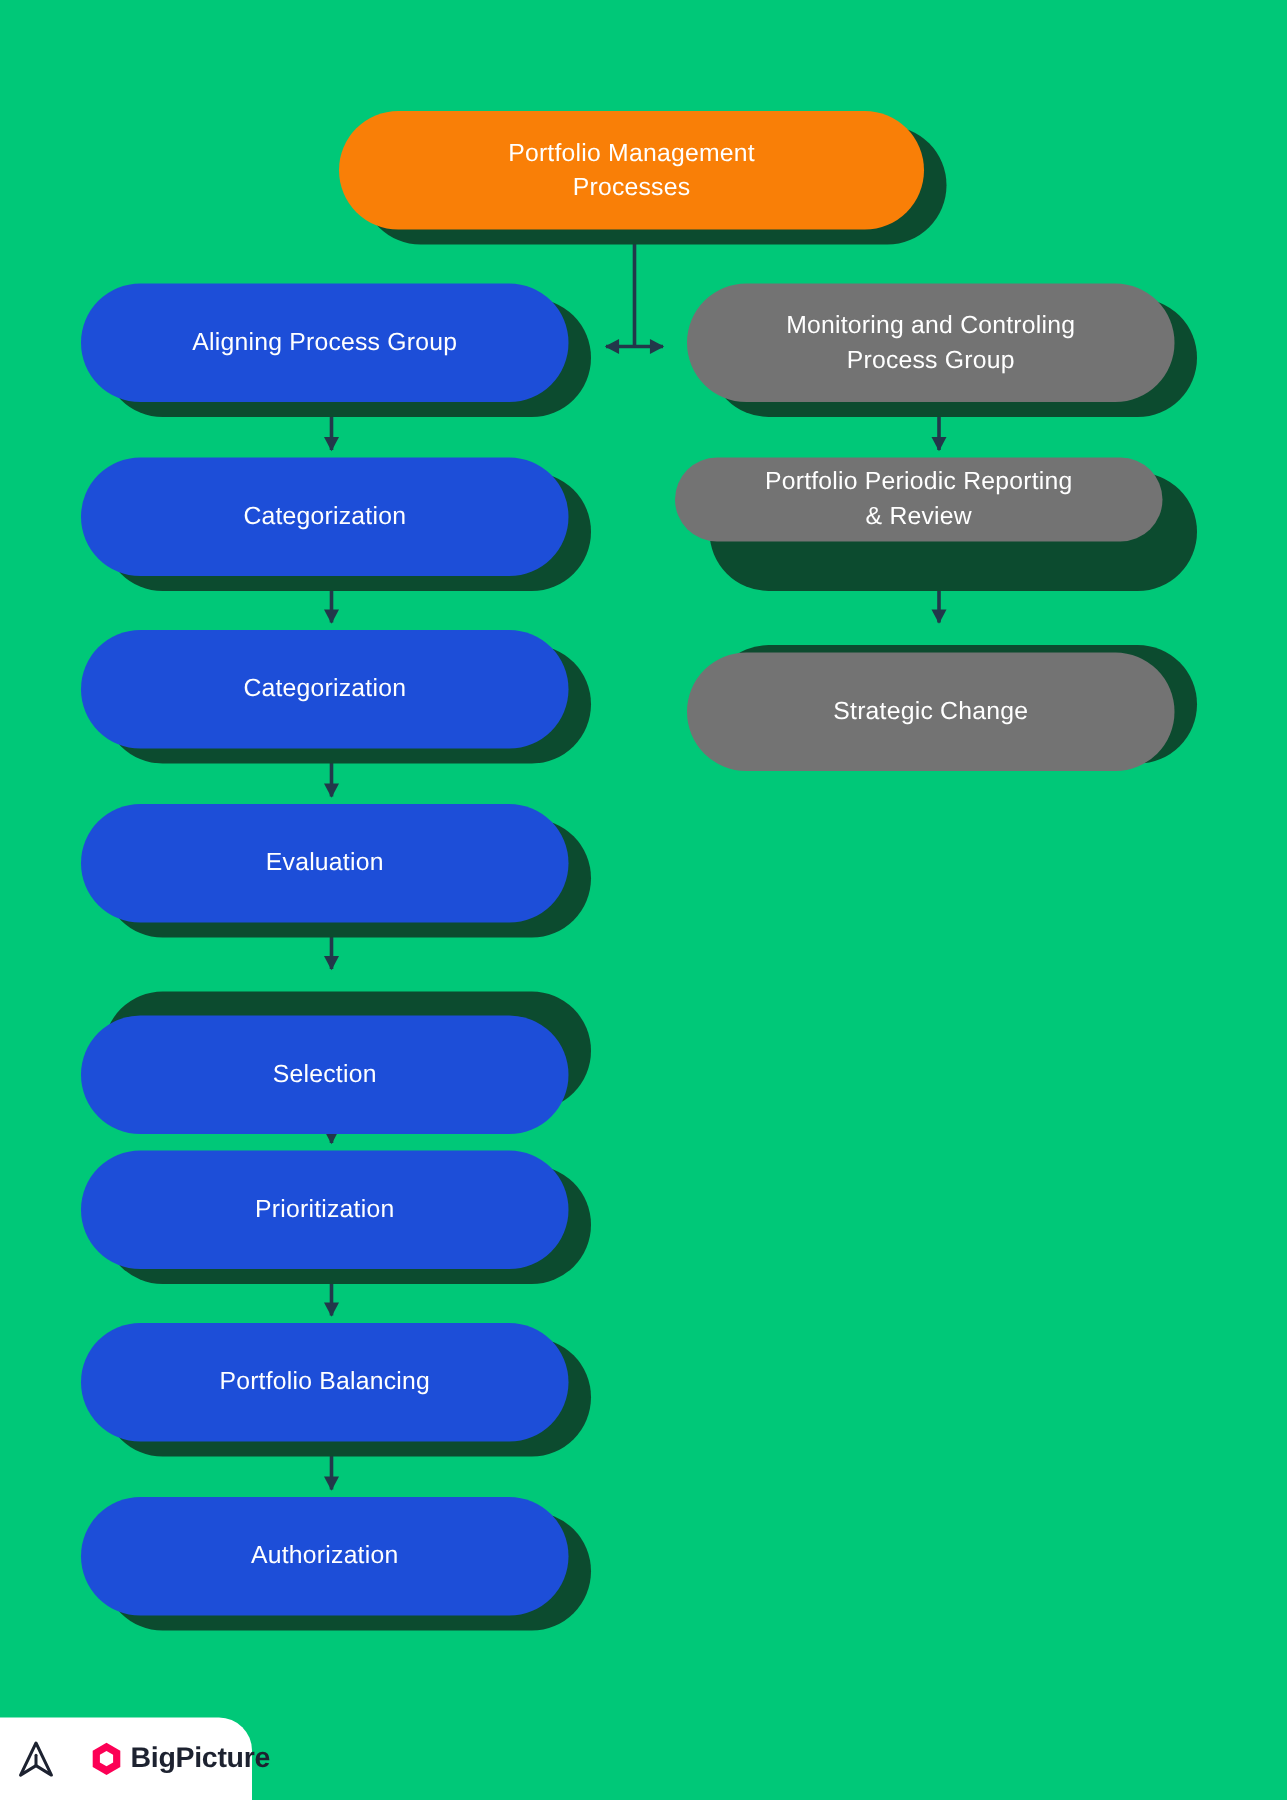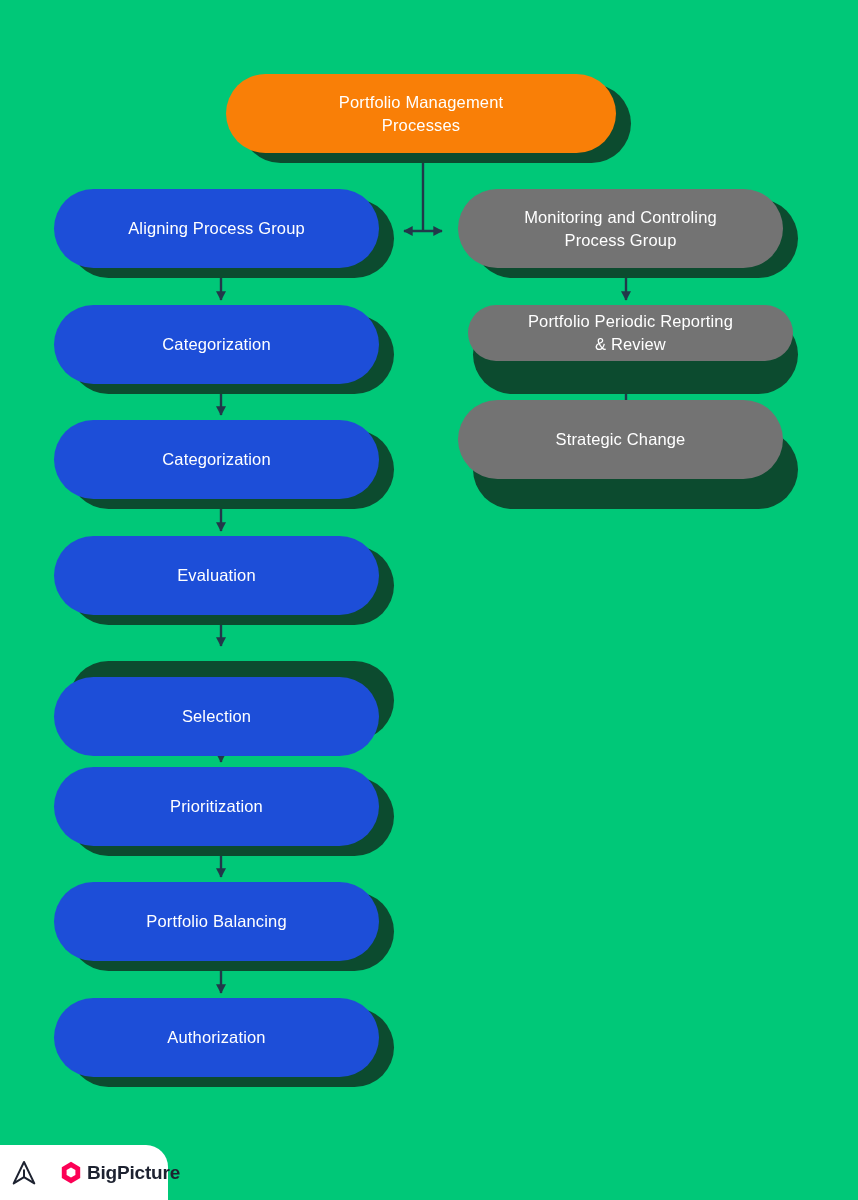--- a/index.html
+++ b/index.html
@@ -199,25 +199,25 @@
     <span class="node-label">Portfolio Balancing</span>
   </div>
   <div class="node blue" style="left:54px; top:998px; width:325px; height:79px;">
     <span class="node-label">Authorization</span>
   </div>
 
   <div class="node pink" style="left:458px; top:189px; width:325px; height:79px;">
     <span class="node-label">Monitoring and Controling
 Process Group</span>
   </div>
-  <div class="node pink" style="left:468px; top:305px; width:325px; height:56px;">
+  <div class="node pink" style="left:450px; top:305px; width:325px; height:56px;">
     <span class="node-label">Portfolio Periodic Reporting
 &amp; Review</span>
   </div>
-  <div class="node pink" style="left:458px; top:400px; width:325px; height:79px;">
+  <div class="node pink" style="left:458px; top:435px; width:325px; height:79px;">
     <span class="node-label">Strategic Change</span>
   </div>
 
   <div id="logo-card">
     <span class="mark-compass">
       <svg width="24" height="26" viewBox="0 0 24 26" aria-hidden="true">
         <path d="M12 2 L22.3 23.4 L12 17.1 L1.7 23.4 Z" fill="none" stroke="#1d2230" stroke-width="2" stroke-linejoin="round"></path>
         <path d="M12 10.2 L12 17.1" fill="none" stroke="#1d2230" stroke-width="2" stroke-linecap="round"></path>
       </svg>
     </span>

